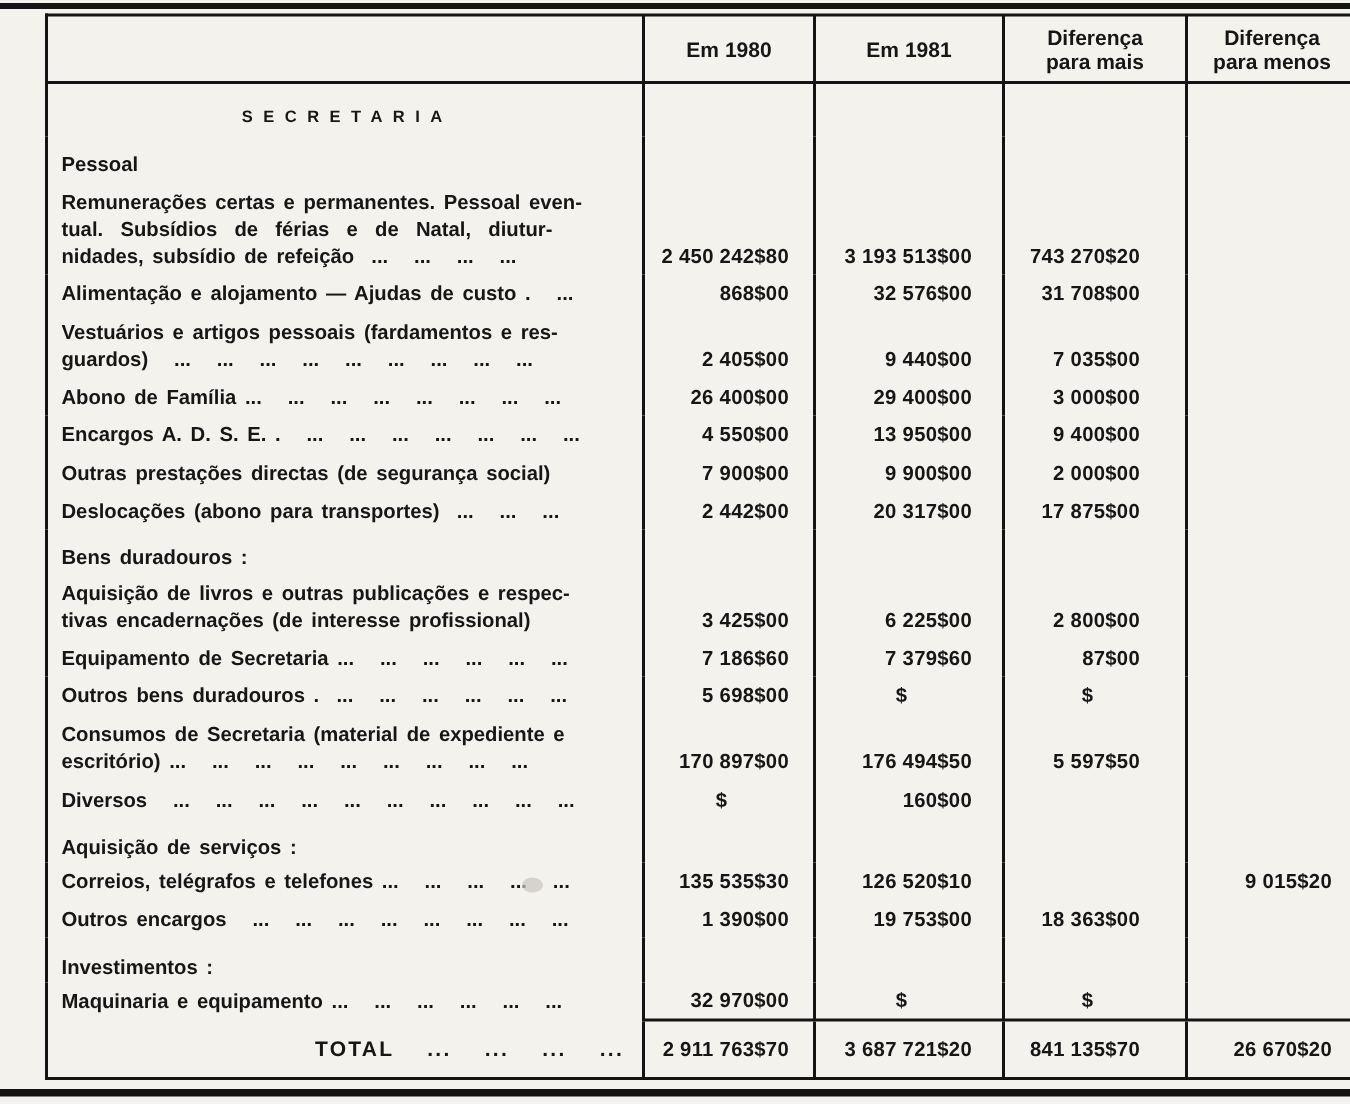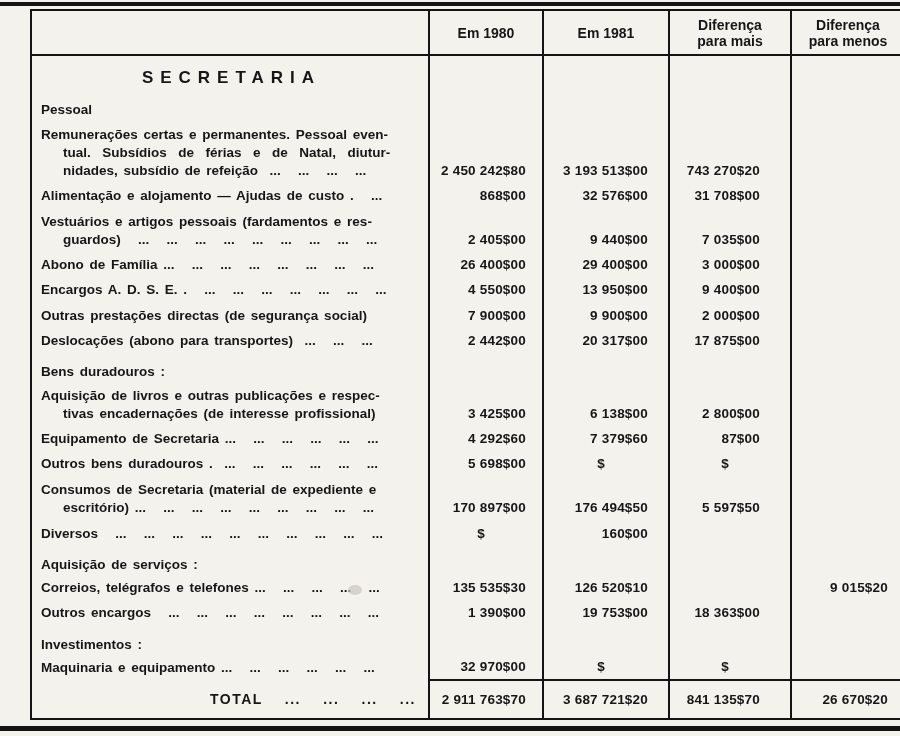--- a/index.html
+++ b/index.html
@@ -31,24 +31,24 @@
     border-bottom:2px solid #141414;
     vertical-align:middle;text-align:center;
     font-size:14px;line-height:16px;height:37px;padding:0 4px;
   }
   .label{
     padding:3px 6px 3px 9px;
     font-size:13.5px;line-height:18px;text-align:left;
     word-spacing:2px;
   }
   .line{white-space:pre-wrap;}
-  .line.cont{margin-left:22px;}
+  .line.cont{}
   .row-title .label{
     text-align:center;letter-spacing:7px;
-    padding-top:11px;padding-bottom:4px;font-size:17px;word-spacing:0;
+    padding-top:11px;padding-bottom:4px;font-size:11px;word-spacing:0;
   }
   .row-section .label{padding-top:9px;padding-bottom:1px;}
   .amount{
     font-size:13.5px;text-align:right;
     padding:0 16px 5px 0;letter-spacing:.2px;
   }
   .amount.col1{padding-right:20px;}
   .amount.col2{padding-right:30px;}
   .amount.col3{padding-right:16px;}
   .amount.dollar{text-align:center;padding-right:10px;}
@@ -182,29 +182,29 @@
             <td class="amount col1"></td>
             <td class="amount col2"></td>
             <td class="amount col3"></td>
           </tr>
           <tr class="row row-item">
             <td class="label">
               <div class="line">Aquisição de livros e outras publicações e respec-</div>
               <div class="line cont">tivas encadernações (de interesse profissional)</div>
             </td>
             <td class="amount col0">3 425$00</td>
-            <td class="amount col1">6 138$00</td>
+            <td class="amount col1">6 225$00</td>
             <td class="amount col2">2 800$00</td>
             <td class="amount col3"></td>
           </tr>
           <tr class="row row-item">
             <td class="label">
               <div class="line">Equipamento de Secretaria ...   ...   ...   ...   ...   ...</div>
             </td>
-            <td class="amount col0">4 292$60</td>
+            <td class="amount col0">7 186$60</td>
             <td class="amount col1">7 379$60</td>
             <td class="amount col2">87$00</td>
             <td class="amount col3"></td>
           </tr>
           <tr class="row row-item">
             <td class="label">
               <div class="line">Outros bens duradouros .  ...   ...   ...   ...   ...   ...</div>
             </td>
             <td class="amount col0">5 698$00</td>
             <td class="amount col1 dollar">$</td>

